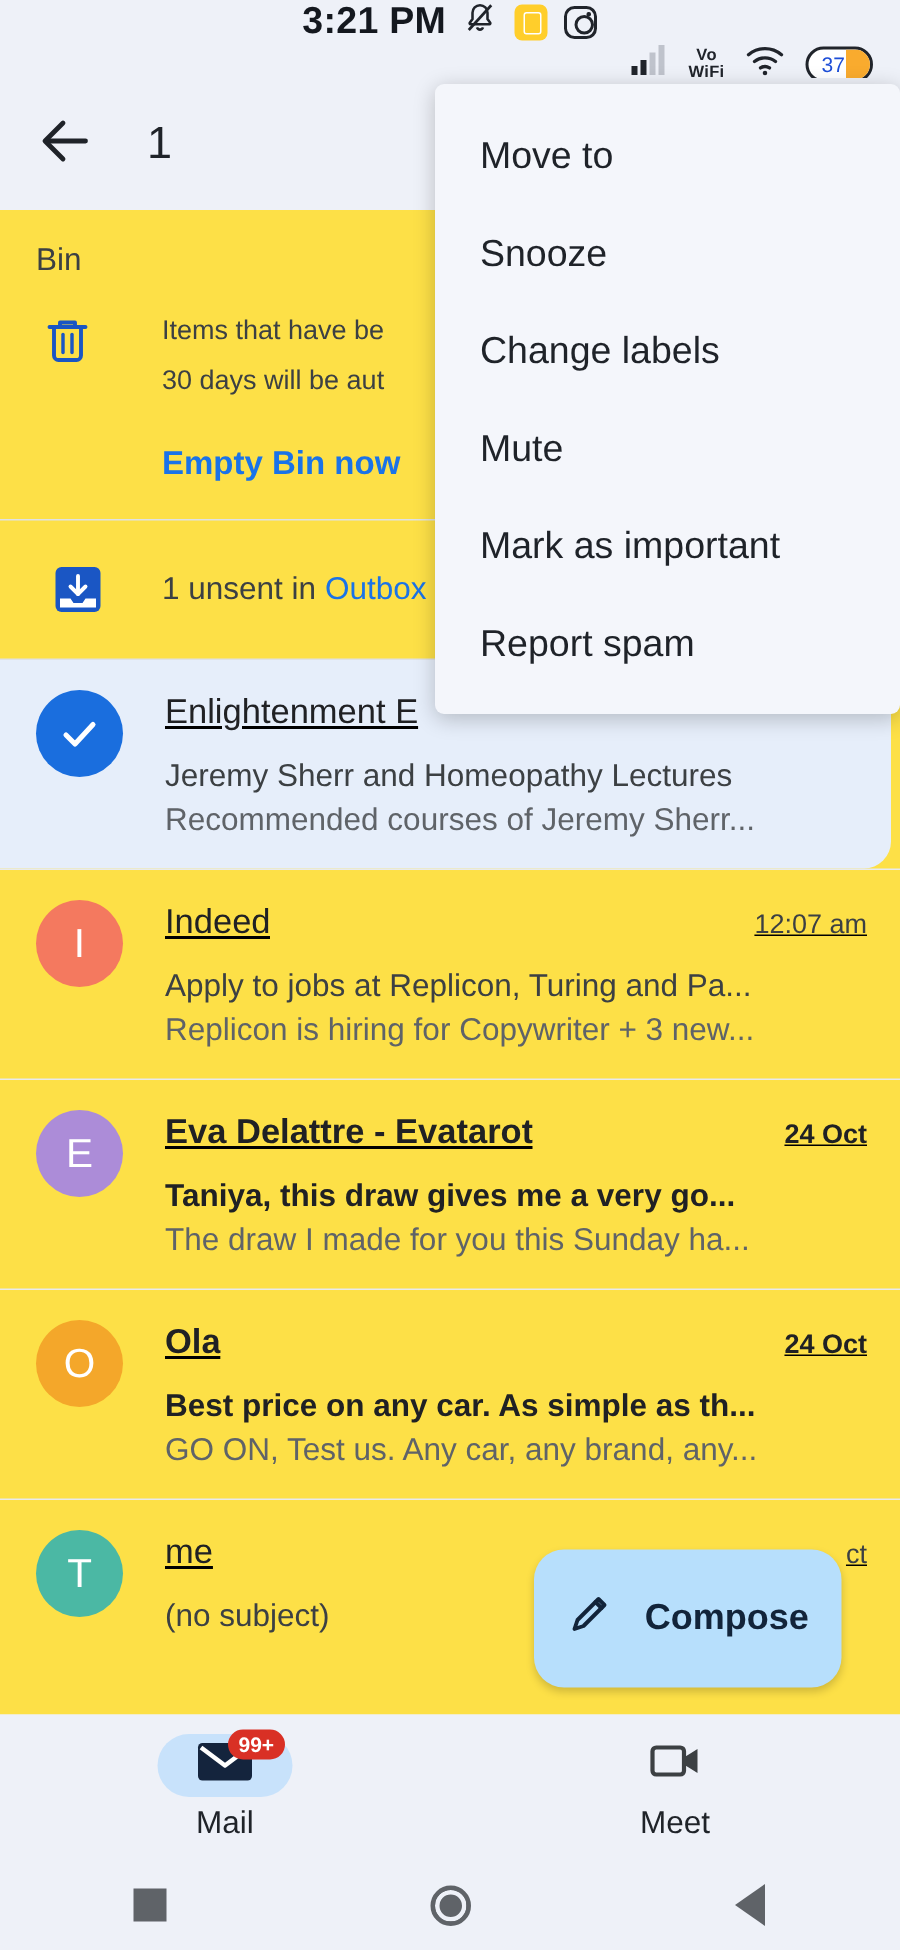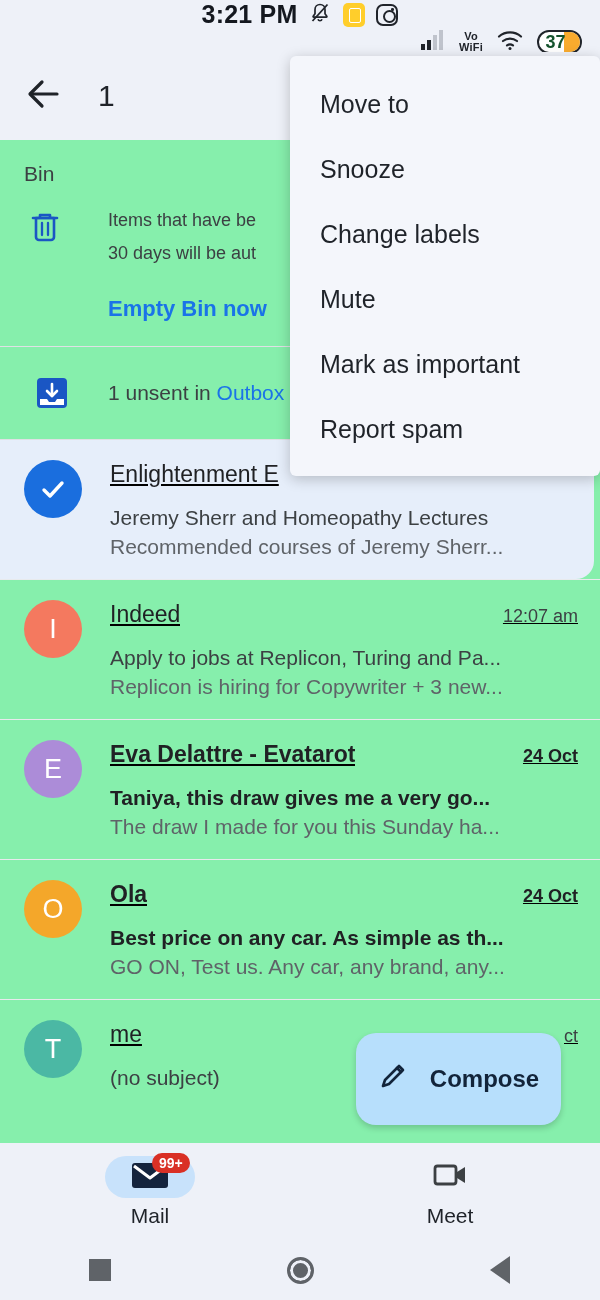--- a/index.html
+++ b/index.html
@@ -55,39 +55,39 @@
   .battery {
     width: 45px; height: 24px; border: 2.2px solid #20242b; border-radius: 12px;
     position: relative; overflow: hidden; background: #fff;
     display: flex; align-items: center; justify-content: center;
   }
   .battery .fill {
     position: absolute; right: 0; top: 0; bottom: 0; width: 40%;
     background: #F9AB2E;
   }
   .battery span {
-    position: relative; font-size: 18px; font-weight: 700; color: #14532d;
+    position: relative; font-size: 14px; font-weight: 400; color: #1d4ed8;
     padding-right: 8px;
   }
 
   
   .actionbar {
     position: absolute; top: 52px; left: 0;
     width: 600px; height: 88px;
     display: flex; align-items: center; gap: 34px;
     padding-left: 24px;
     background: #eef1f8;
   }
   .count { font-size: 30px; color: #1f2329; }
 
   
   .sheet {
     position: absolute; top: 140px; left: 0;
     width: 600px; height: 1003px;
-    background: #86efac;
+    background: #fde047;
     overflow: hidden;
   }
 
   .bin-label {
     font-size: 21px; color: #3c4043;
     padding: 22px 0 0 24px;
   }
   .bin-block { display: flex; padding: 18px 24px 0 24px; }
   .bin-icon { width: 56px; flex: none; padding-top: 2px; }
   .bin-body { padding-left: 28px; }

